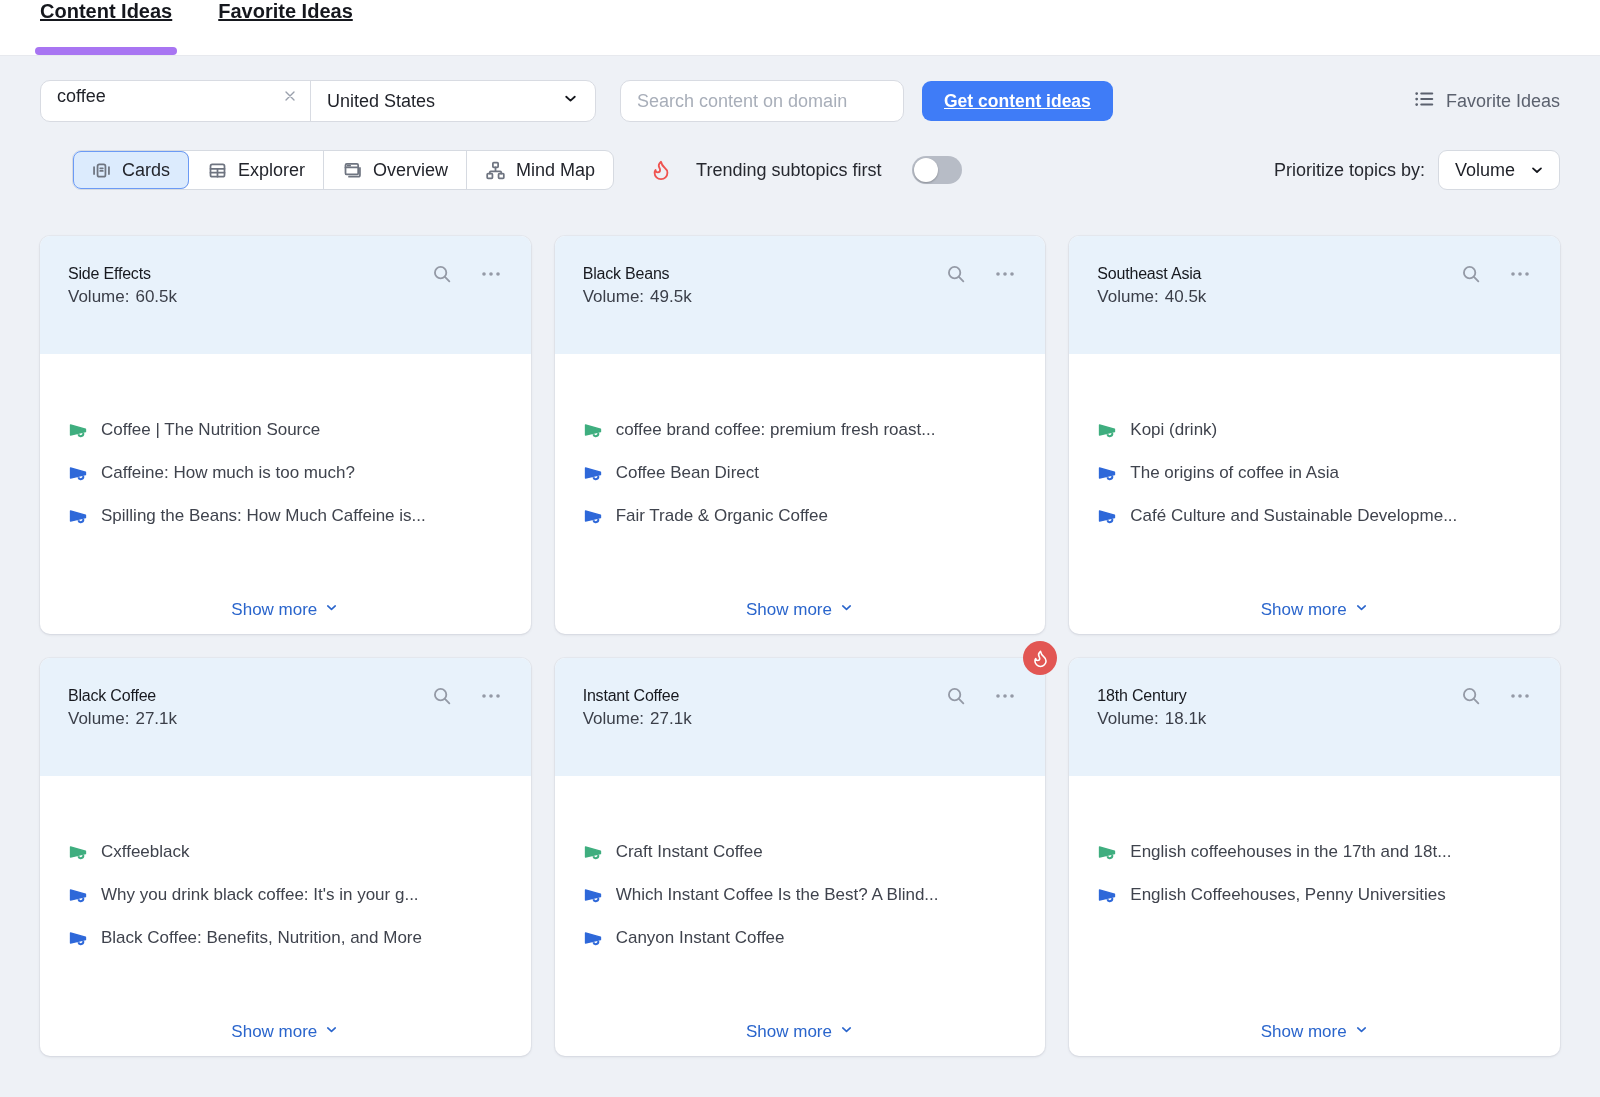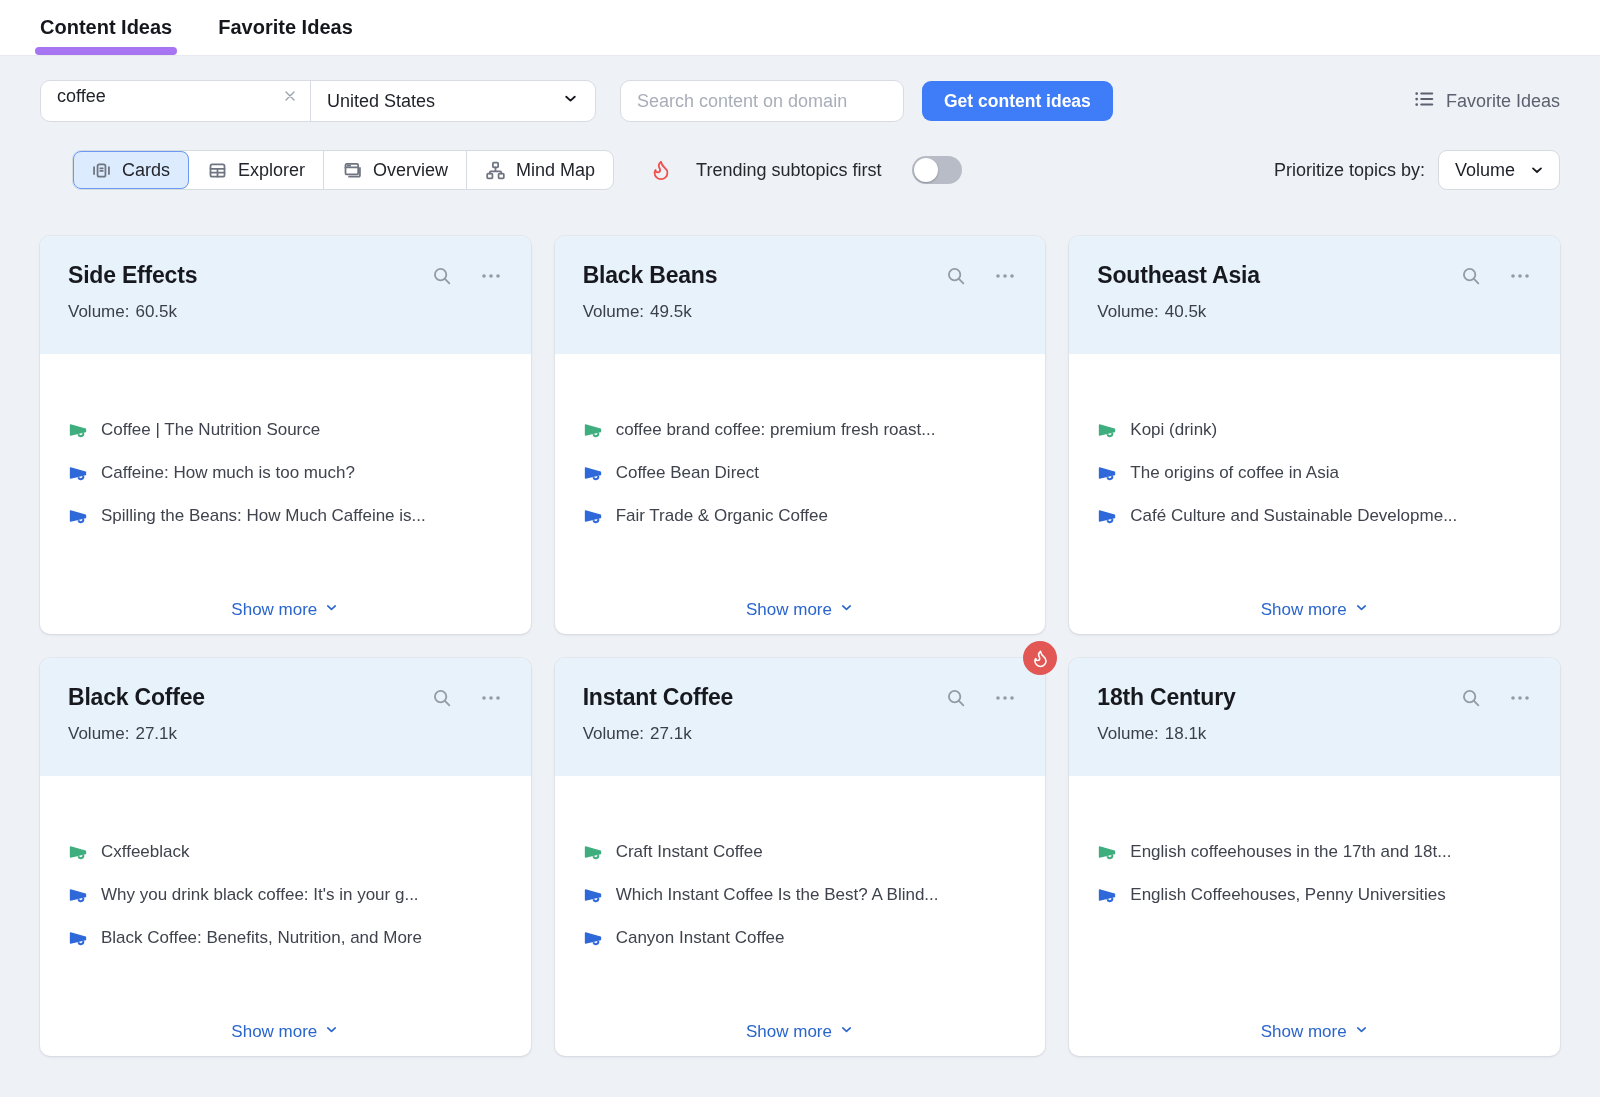--- a/index.html
+++ b/index.html
@@ -11,56 +11,56 @@
     --card-header-bg:#e8f2fb;
     --megaphone-green:#3fae7f;
     --megaphone-blue:#2e68d9;
     --flame-red:#e25653;
     --page-bg:#eef1f6;
   }
   *{margin:0;padding:0;box-sizing:border-box;font-family:"Liberation Sans",sans-serif;}
   html,body{width:1600px;height:1097px;overflow:hidden;background:var(--page-bg);}
   
   .topbar{background:#fff;height:56px;border-bottom:1px solid #e7e9ee;display:flex;align-items:stretch;padding:0 40px;gap:46px;}
-  .tab{display:flex;align-items:center;position:relative;font-size:20px;font-weight:600;color:#15171d;cursor:pointer;}
+  .tab{display:flex;position:relative;font-size:20px;font-weight:600;color:#15171d;cursor:pointer;text-decoration:underline;}
   .tab.active::after{content:"";position:absolute;left:-5px;right:-5px;bottom:0;height:8px;border-radius:5px;background:var(--accent-purple);}
   
   .content{padding:0 40px;}
   .search-row{margin-top:24px;display:flex;align-items:center;}
   .combo{display:flex;width:556px;height:42px;background:#fff;border:1px solid #d8dbe2;border-radius:10px;}
   .combo-query{flex:0 0 270px;display:flex;align-items:center;padding:0 12px 10px 16px;border-right:1px solid #d8dbe2;}
   .combo-query input{border:none;outline:none;width:100%;font-size:18px;color:#1f2128;background:transparent;}
   .icon-btn{display:flex;align-items:center;justify-content:center;cursor:pointer;background:none;border:none;color:#9aa0ac;}
   .region{flex:1;display:flex;align-items:center;padding:14px 16px;font-size:18px;color:#1f2128;cursor:pointer;}
   .region .chev{margin-left:auto;}
   .domain-input{margin-left:24px;width:284px;height:42px;border:1px solid #d8dbe2;border-radius:10px;background:#fff;padding:0 16px;font-size:18px;color:#1f2128;outline:none;}
   .domain-input::placeholder{color:#a8aeb9;}
-  .get-ideas-btn{margin-left:18px;height:40px;padding:8px 22px;background:var(--primary-blue);color:#fff;border:none;border-radius:9px;font-size:17.5px;font-weight:600;cursor:pointer;}
+  .get-ideas-btn{margin-left:18px;height:40px;padding:8px 22px;background:var(--primary-blue);color:#fff;border:none;border-radius:9px;font-size:17.5px;font-weight:600;cursor:pointer;text-decoration:underline;}
   .fav-link{margin-left:auto;display:flex;align-items:center;gap:11px;color:#5b616e;font-size:18px;cursor:pointer;}
   
   .views-row{margin-top:28px;display:flex;align-items:center;padding-left:32px;}
   .segmented{display:flex;background:#fff;border:1px solid #d6dae1;border-radius:9px;height:40px;}
   .seg-btn{display:flex;align-items:center;gap:10px;padding:0 18px;font-size:18px;color:#23252c;border:none;background:transparent;border-right:1px solid #d6dae1;cursor:pointer;}
   .seg-btn:last-child{border-right:none;}
   .seg-btn .seg-icon{color:#6e7480;display:flex;}
   .seg-btn.active{background:var(--active-segment-bg);outline:1.5px solid var(--active-segment-border);outline-offset:-1px;border-radius:8px;}
   .trending{margin-left:36px;display:flex;align-items:center;gap:24px;}
   .trending-label{font-size:18px;color:#26282f;}
   .toggle{margin-left:6px;width:50px;height:28px;border-radius:14px;background:#b7bcc6;position:relative;cursor:pointer;border:none;}
   .toggle .knob{position:absolute;left:2px;top:2px;width:24px;height:24px;border-radius:50%;background:#fff;box-shadow:0 1px 2px rgba(0,0,0,.25);}
   .prioritize{margin-left:auto;display:flex;align-items:center;gap:13px;font-size:18px;color:#26282f;}
   .volume-select{height:40px;background:#fff;border:1px solid #d6dae1;border-radius:9px;display:flex;align-items:center;gap:14px;padding:0 14px 0 16px;font-size:18px;color:#1d1f26;cursor:pointer;}
   
   .grid{margin-top:46px;display:grid;grid-template-columns:repeat(3,1fr);gap:24px;}
   .card{position:relative;height:398px;background:#fff;border-radius:10px;box-shadow:0 1px 3px rgba(25,30,50,.10),0 0 0 1px rgba(25,30,50,.03);}
   .card-header{background:var(--card-header-bg);border-radius:10px 10px 0 0;height:118px;padding:26px 28px 0;}
   .title-row{display:flex;align-items:center;}
-  .card-title{font-size:23px;font-weight:700;color:#17191f;letter-spacing:-.2px;}
+  .card-title{font-size:16px;font-weight:400;color:#17191f;letter-spacing:-.2px;}
   .header-icons{margin-left:auto;display:flex;align-items:center;gap:26px;color:#949aa6;}
-  .volume-line{margin-top:13px;font-size:17px;color:#3b3f49;display:flex;gap:6px;}
+  .volume-line{margin-top:1px;font-size:17px;color:#3b3f49;display:flex;gap:6px;}
   .card-items{padding:64px 28px 0;}
   .item{display:flex;align-items:center;gap:13px;height:24px;margin-bottom:19px;cursor:pointer;}
   .item .mega{flex:0 0 auto;display:flex;color:var(--megaphone-blue);}
   .item:first-child .mega{color:var(--megaphone-green);}
   .item-text{font-size:17px;color:#3f434d;white-space:nowrap;overflow:hidden;text-overflow:ellipsis;}
   .show-more{position:absolute;bottom:14px;left:50%;transform:translateX(-50%);display:flex;align-items:flex-start;gap:7px;color:var(--link-blue);font-size:17px;font-weight:500;background:none;border:none;cursor:pointer;}
   .trend-badge{position:absolute;top:-17px;right:-12px;width:34px;height:34px;border-radius:50%;background:var(--flame-red);display:flex;align-items:center;justify-content:center;z-index:2;}
 </style>
 </head>
 <body>

